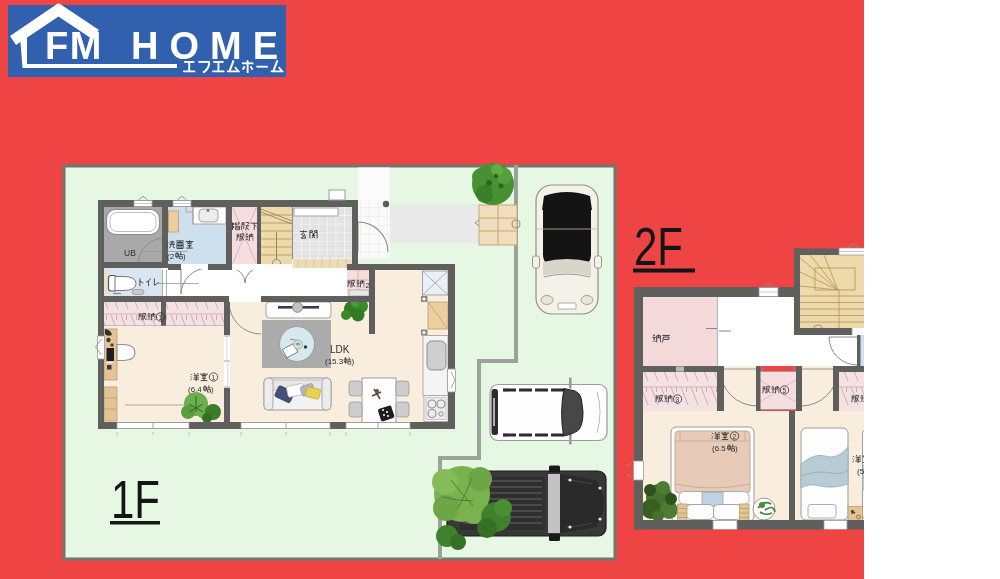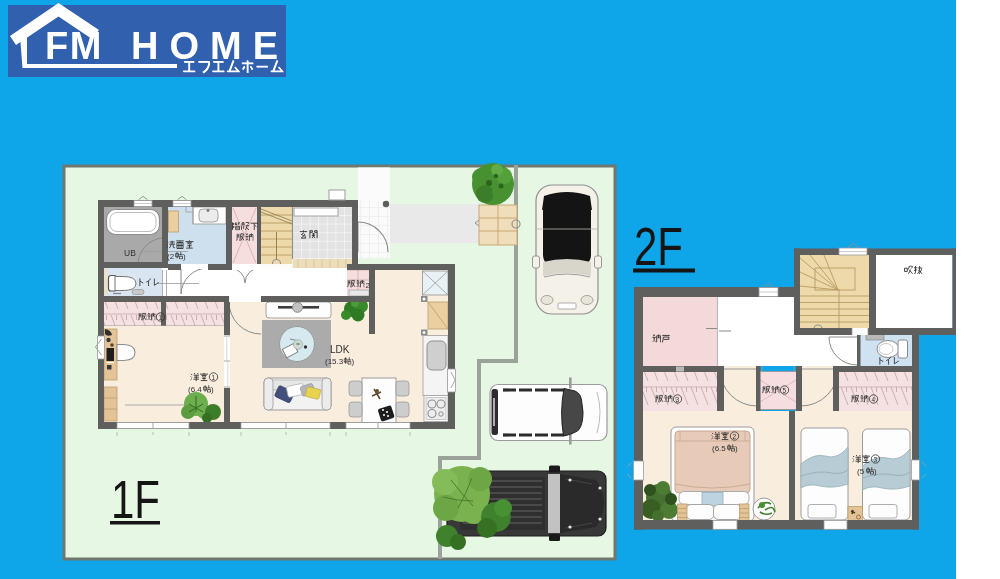--- a/index.html
+++ b/index.html
@@ -1,16 +1,16 @@
 <!DOCTYPE html>
 <html><head>
 <meta charset="utf-8">
 <style>
 html,body{margin:0;padding:0;background:#fff;}
-#page{position:relative;width:956px;height:579px;background:#0ea5e9;overflow:hidden;
+#page{position:relative;width:864px;height:579px;background:#ef4444;overflow:hidden;
 font-family:"Liberation Sans",sans-serif;}
 svg{position:absolute;left:0;top:0;}
 text{font-family:"Liberation Sans",sans-serif;}
 </style>
 </head>
 <body>
 <div id="page">
 <svg width="1000" height="579" viewBox="0 0 1000 579">
 <defs>
 <g id="glyphs">

